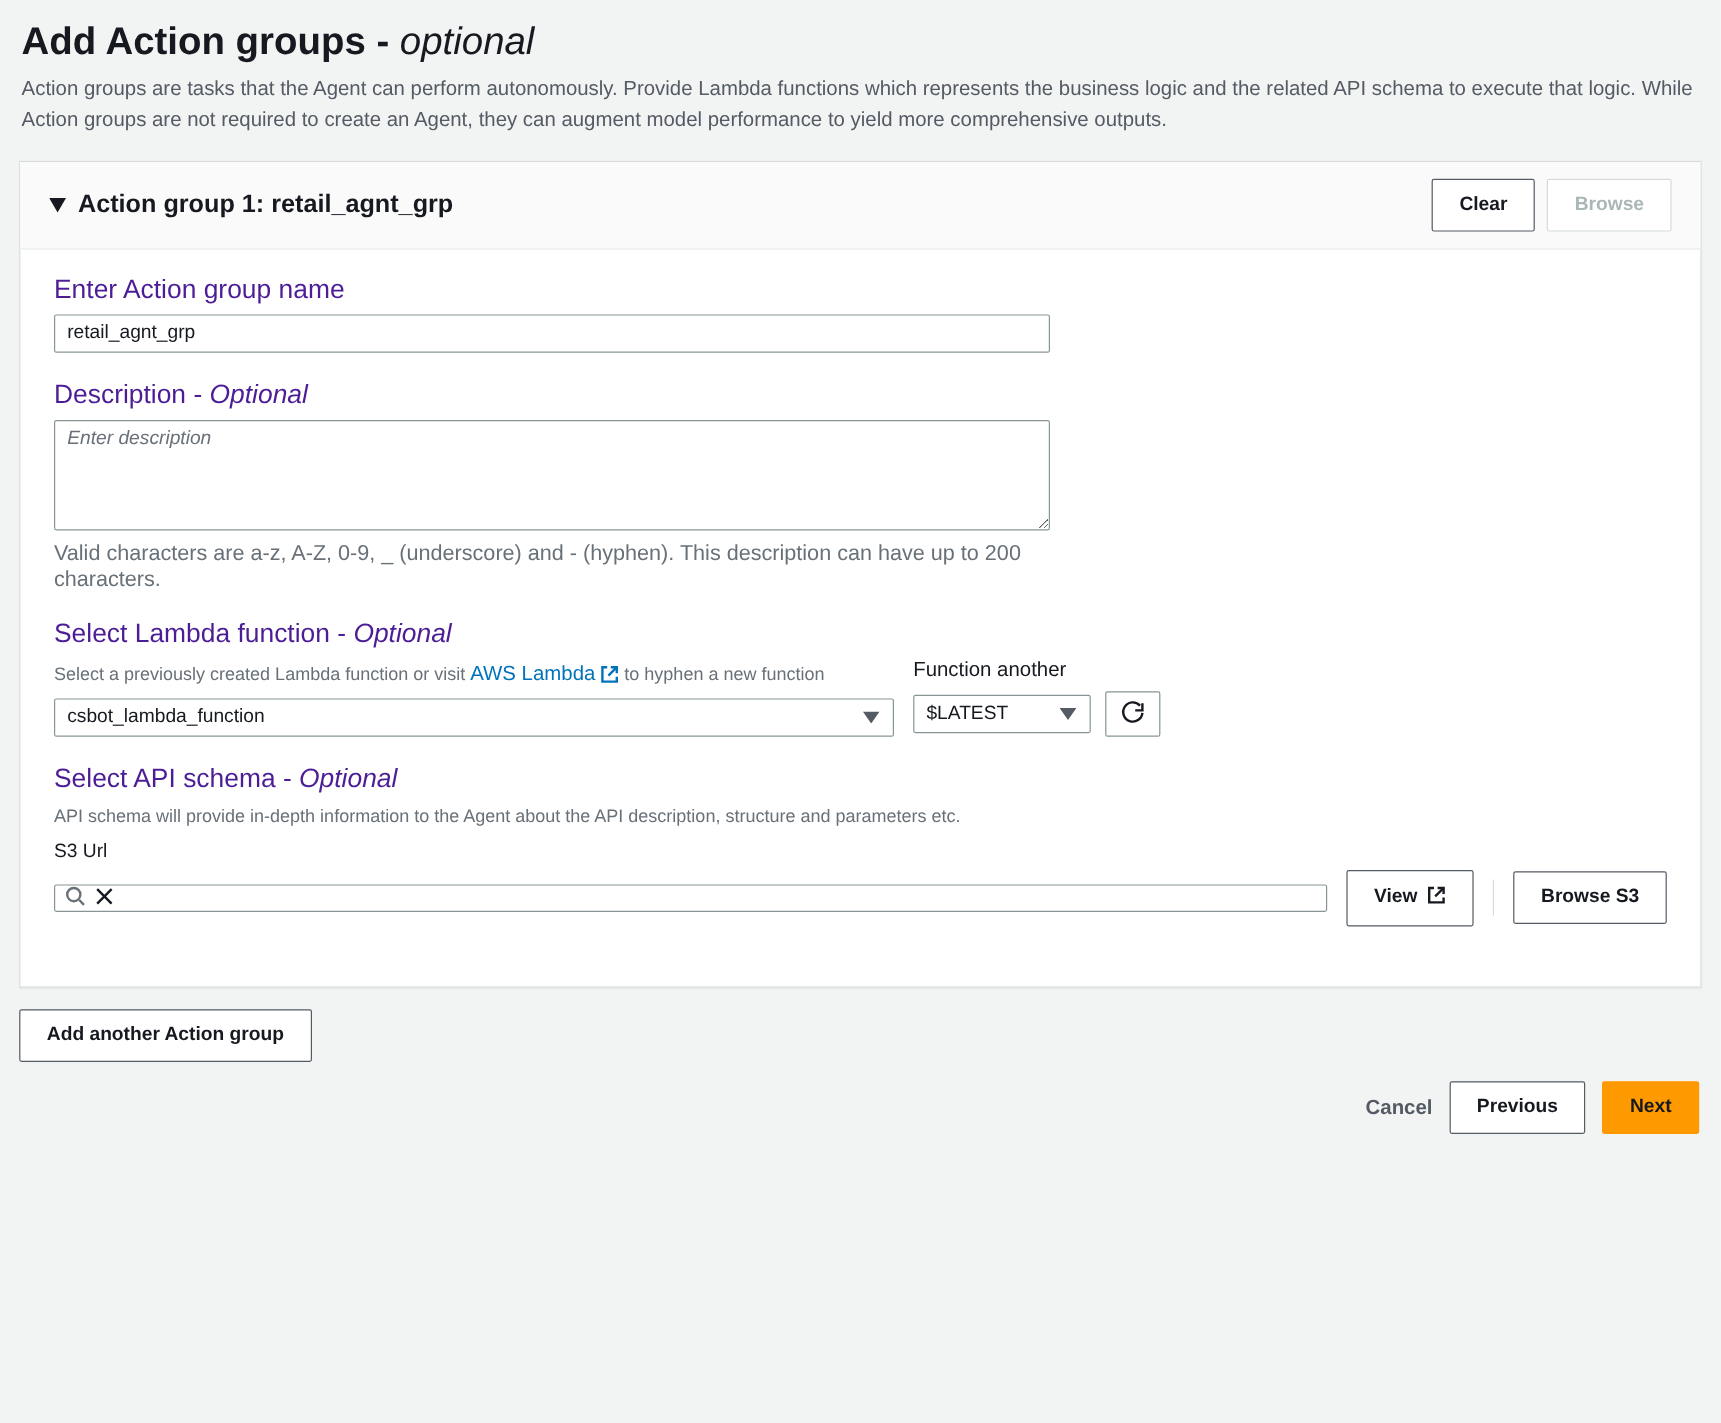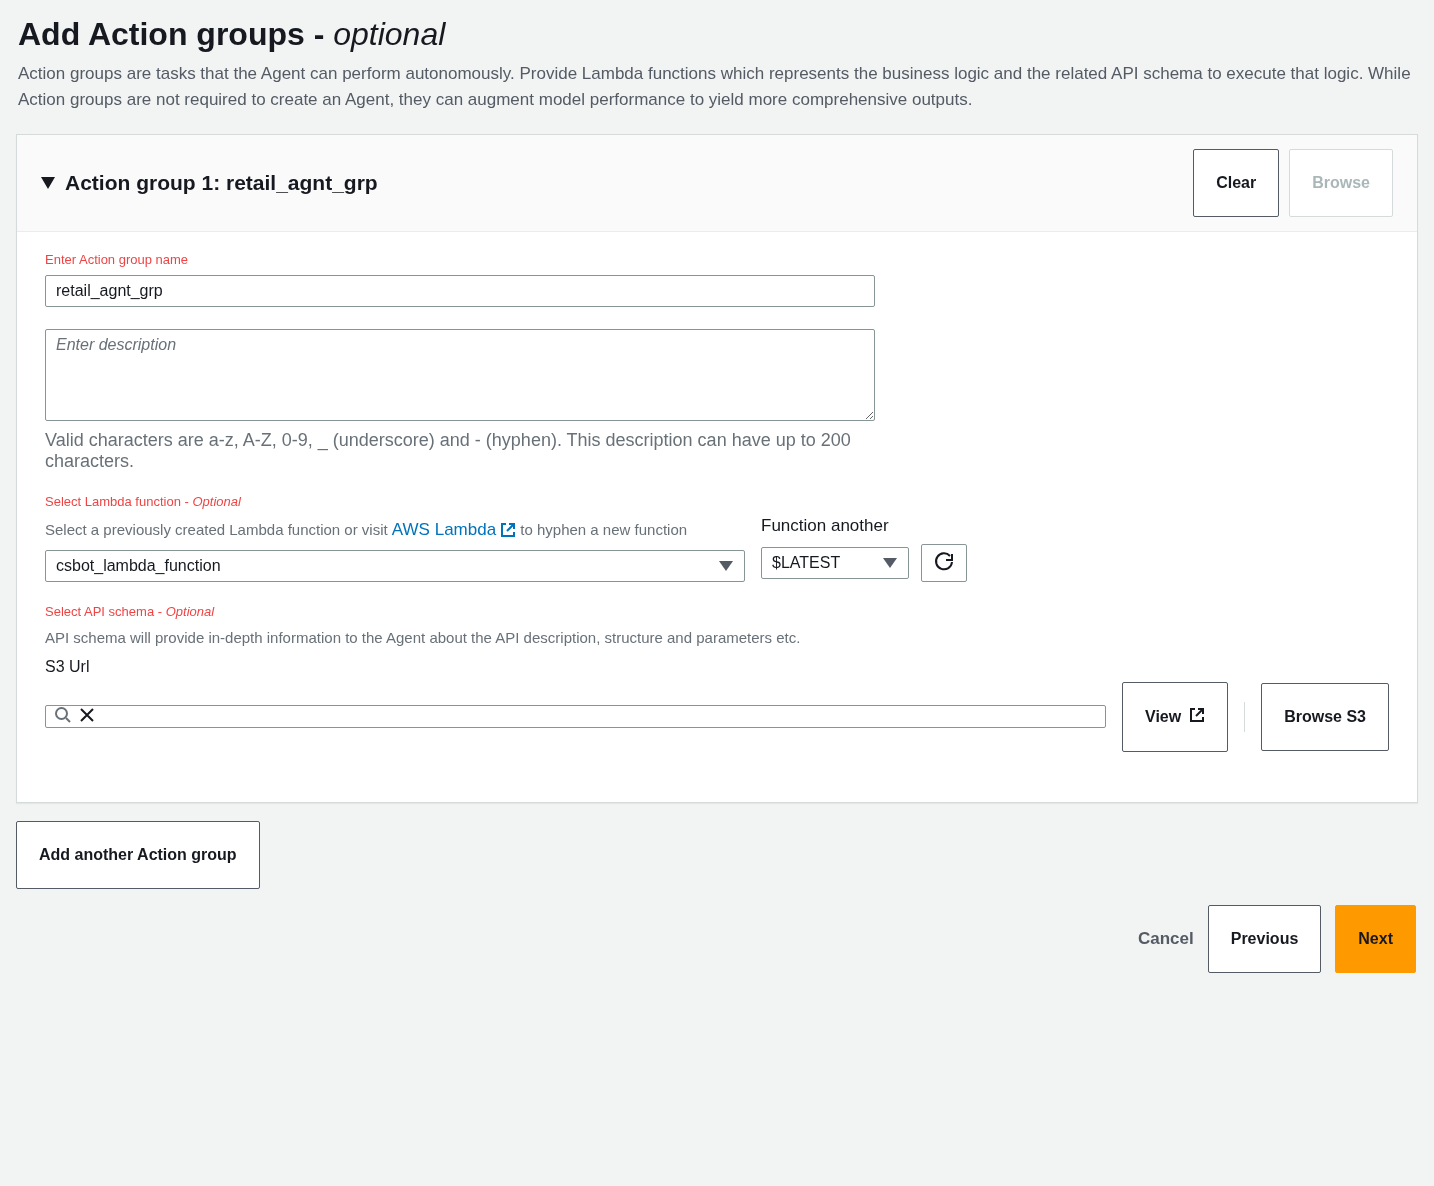--- a/index.html
+++ b/index.html
@@ -50,21 +50,21 @@
       transform: rotate(0deg);
     }
     .caret svg { display:block; }
     .section-title {
       font-size: 21px;
       font-weight: 700;
     }
     .btn {
       font-size: 16px;
       font-weight: 700;
-      padding: 24px 22px;
+      padding: 12px 22px;
       border: 1px solid #545b64;
       background: #fff;
       border-radius: 2px;
       cursor: pointer;
       color: #16191f;
     }
     .btn[disabled] {
       color: #aab7b8;
       border-color: #d5dbdb;
       cursor: not-allowed;
@@ -78,22 +78,22 @@
       border: none;
       background: none;
       font-size: 17px;
       color: #545b64;
       font-weight: 700;
       cursor: pointer;
     }
     .card-body { padding: 20px 28px 28px; }
     .form-row { margin-bottom: 22px; }
     .label {
-      font-size: 13px;
-      color: #ef4444;
+      font-size: 22px;
+      color: #4c1d95;
       margin-bottom: 8px;
       display: block;
     }
     .label .opt { font-style: italic; font-weight: 400; }
     .sublabel { font-size: 15px; color: #687078; margin-bottom: 8px; line-height:1.5; }
     .sublabel a { color: #0073bb; text-decoration: none; font-weight: 400; font-size: 17px; }
     .hint { font-size: 18px; color: #687078; margin-top: 6px; }
     .input, .textarea, .select {
       width: 100%;
       padding: 6px 10px;
@@ -195,20 +195,23 @@
   </div>
 
   <div class="card-body">
 
     <div class="form-row half-row">
       <label class="label">Enter Action group name</label>
       <input class="input" value="retail_agnt_grp" style="">
     </div>
 
     <div class="form-row half-row">
+      <label class="label">
+        <span>Description</span> - <span class="opt">Optional</span>
+      </label>
       <textarea class="textarea" placeholder="Enter description" style=""></textarea>
       <div class="hint">Valid characters are a-z, A-Z, 0-9, _ (underscore) and - (hyphen). This description can have up to 200 characters.</div>
     </div>
 
     <div class="form-row">
       <div class="lambda-row">
         <div class="lambda-left">
           <label class="label">
             <span>Select Lambda function</span> - <span class="opt">Optional</span>
           </label>

